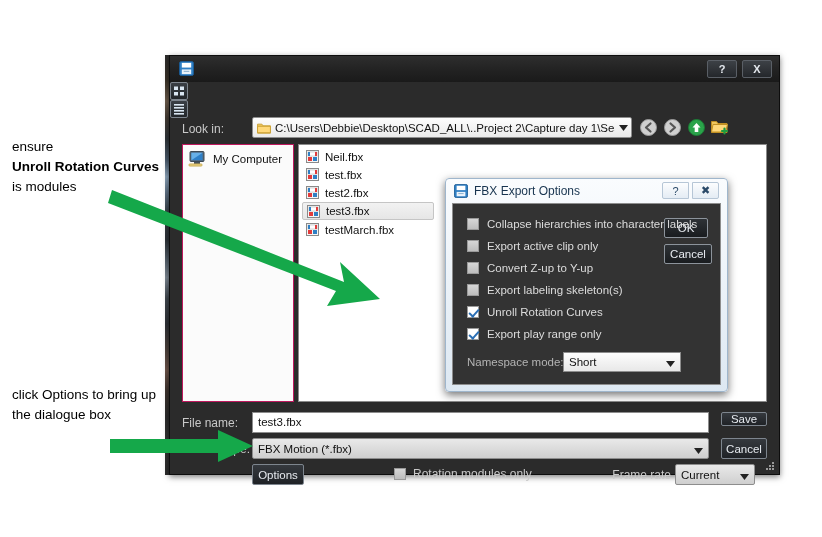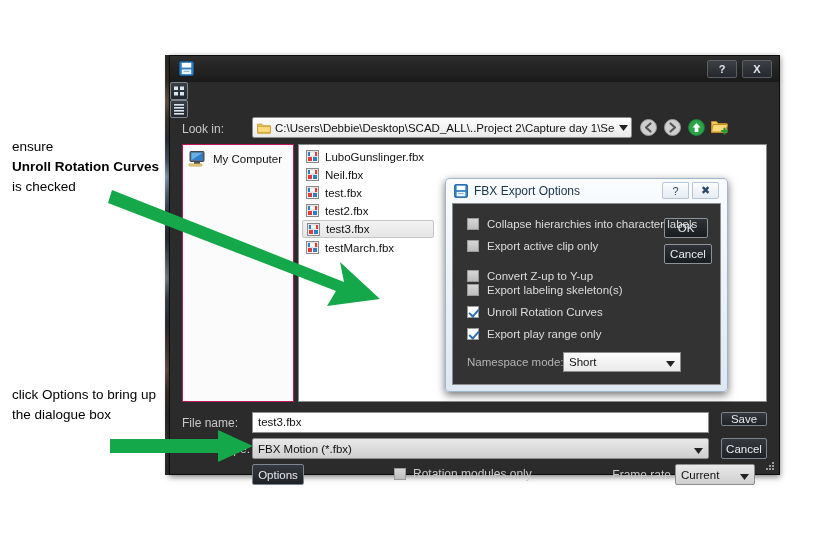--- a/index.html
+++ b/index.html
@@ -328,31 +328,20 @@
             <rect x="3.4" y="2.8" width="11.2" height="7.4" fill="#2e7fc7"></rect>
             <path d="M3.4 2.8h11.2l-11.2 7.4z" fill="#67b0e8"></path>
             <rect x="6" y="12" width="6" height="2" fill="#47535e"></rect>
             <rect x="1" y="14" width="13" height="2" rx="0.8" fill="#f0d98a" stroke="#c9ab52"></rect>
           </svg>
           <span id="places-label">My Computer</span>
         </div>
       </div>
 
       <div id="filelist-pane">
-          <div class="file-row">
-            <svg width="13" height="13" viewBox="0 0 13 13">
-              <rect x="0.5" y="0.5" width="12" height="12" fill="#f6f6f6" stroke="#8a8a8a"></rect>
-              <rect x="2" y="2" width="9" height="4" fill="#ffffff" stroke="#b9b9b9" stroke-width="0.6"></rect>
-              <rect x="2" y="7" width="4" height="4" fill="#e23b3b"></rect>
-              <rect x="7" y="7" width="4" height="4" fill="#2f7fc4"></rect>
-              <rect x="2" y="2" width="2" height="4" fill="#2f7fc4"></rect>
-              <rect x="9" y="2" width="2" height="4" fill="#e23b3b"></rect>
-            </svg>
-            <span class="file-name">LuboGunslinger.fbx</span>
-          </div>
           <div class="file-row">
             <svg width="13" height="13" viewBox="0 0 13 13">
               <rect x="0.5" y="0.5" width="12" height="12" fill="#f6f6f6" stroke="#8a8a8a"></rect>
               <rect x="2" y="2" width="9" height="4" fill="#ffffff" stroke="#b9b9b9" stroke-width="0.6"></rect>
               <rect x="2" y="7" width="4" height="4" fill="#e23b3b"></rect>
               <rect x="7" y="7" width="4" height="4" fill="#2f7fc4"></rect>
               <rect x="2" y="2" width="2" height="4" fill="#2f7fc4"></rect>
               <rect x="9" y="2" width="2" height="4" fill="#e23b3b"></rect>
             </svg>
             <span class="file-name">Neil.fbx</span>
@@ -478,21 +467,21 @@
       </span>
     </div>
   <div class="fbx-opt" style="top: 14px;">
         <span class="cbox"></span>
         <span class="fbx-opt-label">Collapse hierarchies into character labels</span>
       </div>
       <div class="fbx-opt" style="top: 36px;">
         <span class="cbox"></span>
         <span class="fbx-opt-label">Export active clip only</span>
       </div>
-      <div class="fbx-opt" style="top: 66px; gap: 8px;">
+      <div class="fbx-opt" style="top: 58px; gap: 8px;">
         <span class="cbox"></span>
         <span class="fbx-opt-label">Convert Z-up to Y-up</span>
       </div>
       <div class="fbx-opt" style="top: 80px;">
         <span class="cbox"></span>
         <span class="fbx-opt-label">Export labeling skeleton(s)</span>
       </div>
       <div class="fbx-opt" style="top: 102px;">
         <span class="cbox checked"></span>
         <span class="fbx-opt-label">Unroll Rotation Curves</span>
@@ -500,21 +489,21 @@
       <div class="fbx-opt" style="top: 124px;">
         <span class="cbox checked"></span>
         <span class="fbx-opt-label">Export play range only</span>
       </div>
     </div>
 </div>
 
 <div class="annot" id="annot-top">
   <span>ensure</span>
   <br>
-  <b>Unroll Rotation Curves</b><span> is checked</span>
+  <b>Unroll Rotation Curves</b><span> is modules</span>
 </div>
 
 <div class="annot" id="annot-bottom">
   <span>click Options to bring up the dialogue box</span>
 </div>
 
 <svg id="arrow-diagonal" class="arrow-svg" width="275" height="125" viewBox="0 0 275 125">
   <path d="M4 4 L236 96 L232 76 L272 113 L219 120 L228 105 L0 17 Z" fill="#15a84a"></path>
 </svg>
 

